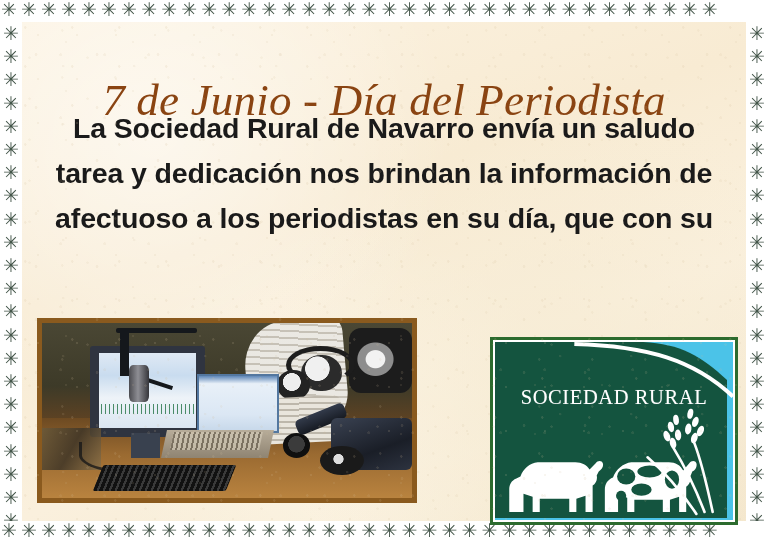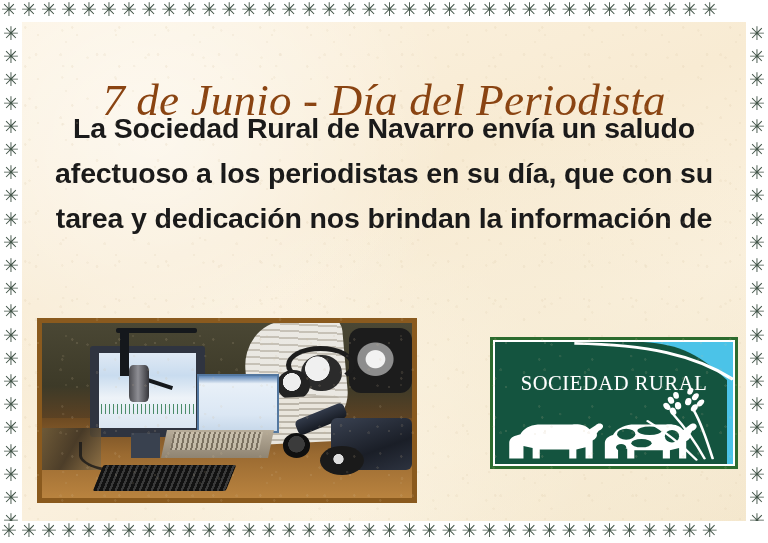--- a/index.html
+++ b/index.html
@@ -268,21 +268,21 @@
     border-radius: 0 0 0 60%;
     opacity: 0.8;
   }
 
   
   .logo-frame {
     position: absolute;
     left: 468px;
     top: 315px;
     width: 248px;
-    height: 132px;
+    height: 188px;
     border: 3px solid #2c6b2e;
     background: #ffffff;
     box-sizing: border-box;
     padding: 2px;
   }
   .logo-inner {
     position: relative;
     width: 100%;
     height: 100%;
     overflow: hidden;
@@ -317,22 +317,22 @@
   <div class="border-band band-bottom">✳✳✳✳✳✳✳✳✳✳✳✳✳✳✳✳✳✳✳✳✳✳✳✳✳✳✳✳✳✳✳✳✳✳✳✳</div>
   <div class="border-band band-left">✳✳✳✳✳✳✳✳✳✳✳✳✳✳✳✳✳✳✳✳✳✳</div>
   <div class="border-band band-right">✳✳✳✳✳✳✳✳✳✳✳✳✳✳✳✳✳✳✳✳✳✳</div>
 
   <div class="page-inner">
 
     <h1 class="headline">7 de Junio - Día del Periodista</h1>
 
     <div class="body-copy">
       <span class="ln">La Sociedad Rural de Navarro envía un saludo</span>
+      <span class="ln">tarea y dedicación nos brindan la información de</span>
       <span class="ln">afectuoso a los periodistas en su día, que con su</span>
-      <span class="ln">tarea y dedicación nos brindan la información de</span>
     </div>
 
     <div class="photo-frame">
       <div class="photo">
         <div class="desk"></div>
         <div class="news"></div>
         <div class="lens"></div>
         <div class="hp-band"></div>
         <div class="hp-cupL"></div>
         <div class="hp-cupR"></div>

